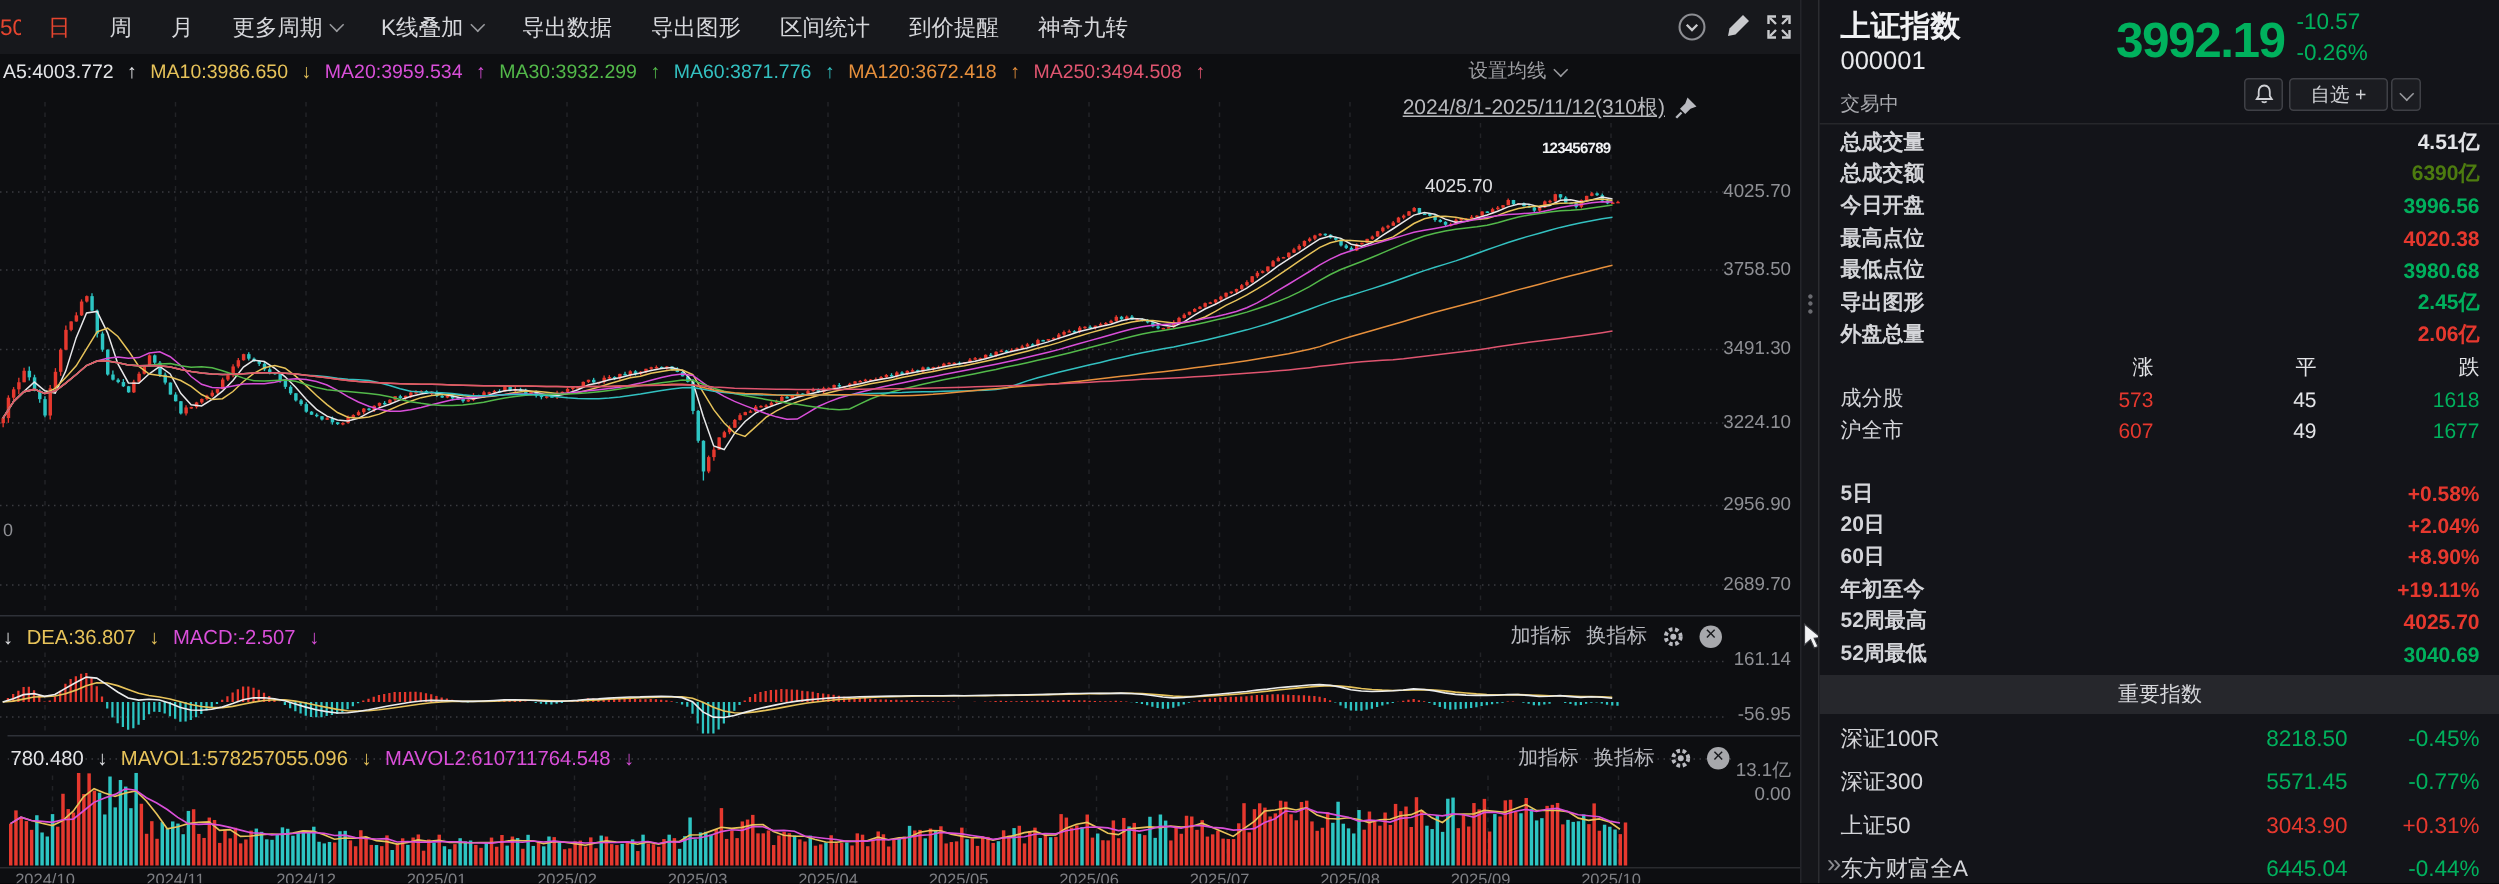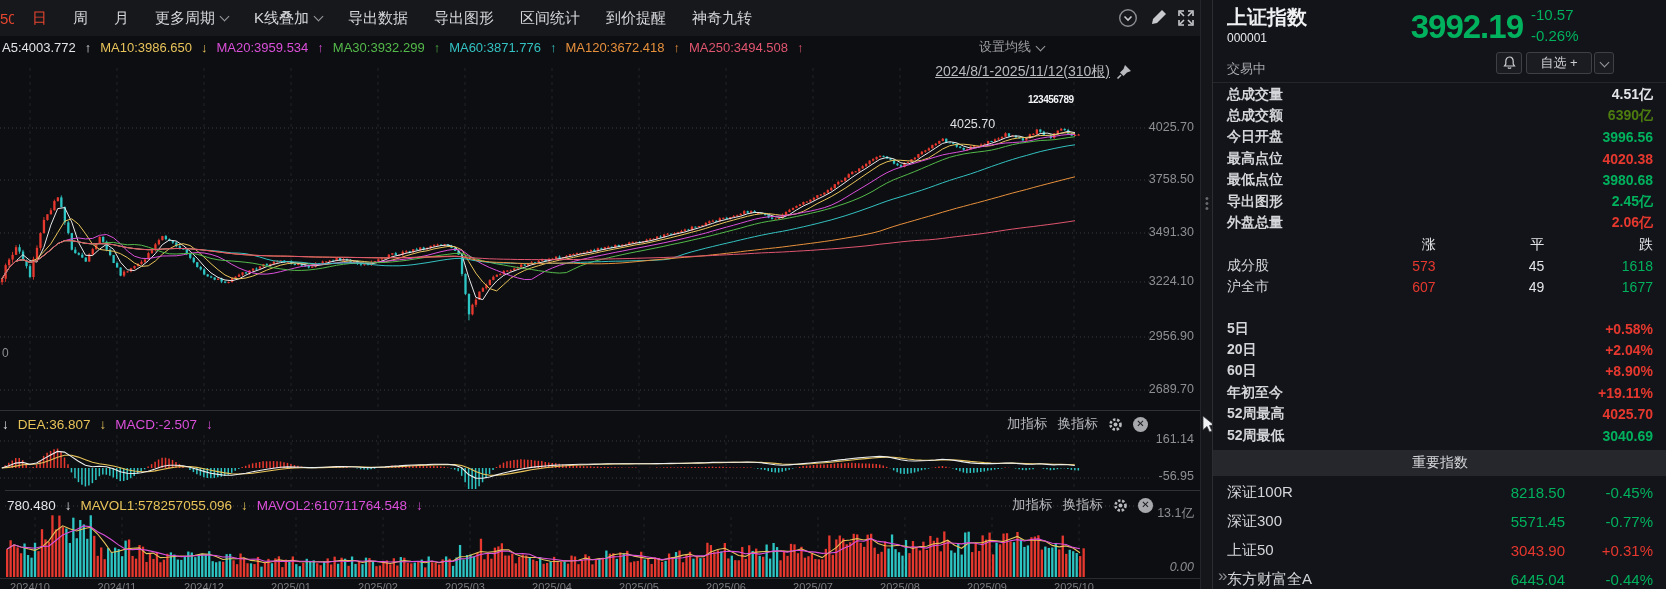--- a/index.html
+++ b/index.html
@@ -41,21 +41,21 @@
   .high-label{left:950px;top:117px;font-size:12.5px;color:#dfe0e3;}
   .left-cut{left:2px;top:346px;font-size:12px;color:#8e8f94;}
   .time-sep{left:0;top:578px;width:1200px;border-top:1px solid #2a2b2f;}
   .tlab{position:absolute;top:581px;width:64px;text-align:center;font-size:11px;color:#7d7e83;}
   
   .splitter{left:1200px;top:0;width:12px;height:589px;background:#15161a;border-left:1px solid #24252a;}
   .split-dots{position:absolute;left:4px;top:196px;color:#6a6b70;font-size:11px;line-height:5px;}
   
   .panel{left:1212px;top:0;width:454px;height:589px;background:#131419;border-left:1px solid #2c2d31;box-sizing:border-box;}
   .p-name{left:14px;top:4px;font-size:20px;font-weight:bold;color:#f0f1f3;}
-  .p-code{left:14px;top:31px;font-size:12px;color:#e8e9ec;}
+  .p-code{left:14px;top:31px;font-size:17px;color:#e8e9ec;}
   .p-status{left:14px;top:60px;font-size:13px;color:#a9aaaf;}
   .p-price{left:140px;top:8px;width:170px;text-align:right;font-size:33px;font-weight:bold;letter-spacing:-1px;}
   .p-chg{left:318px;top:6px;font-size:15px;}
   .p-chgp{left:318px;top:27px;font-size:15px;}
   .mini-btn{border:1px solid #3f4046;border-radius:3px;height:22px;box-sizing:border-box;display:flex;
             align-items:center;justify-content:center;color:#cfd0d4;font-size:13px;background:#1b1c21;}
   .hdr-sep{left:0;top:82px;width:454px;border-top:1px solid #26272b;}
   .stat-row,.period-row{display:flex;justify-content:space-between;align-items:center;height:21.4px;
             padding:0 14px;font-size:14px;font-weight:bold;}
   .stat-label,.period-label{color:#d4d5d9;}
@@ -1513,21 +1513,21 @@
   <div id="axis-labels">
       <div class="axlab" style="top: 120px;">4025.70</div>
       <div class="axlab" style="top: 172px;">3758.50</div>
       <div class="axlab" style="top: 225px;">3491.30</div>
       <div class="axlab" style="top: 274px;">3224.10</div>
       <div class="axlab" style="top: 329px;">2956.90</div>
       <div class="axlab" style="top: 382px;">2689.70</div>
       <div class="axlab" style="top: 432px;">161.14</div>
       <div class="axlab" style="top: 469px;">-56.95</div>
       <div class="axlab" style="top: 505px;">13.1亿</div>
-      <div class="axlab" style="top: 560px; font-style: italic;">0.00</div>
+      <div class="axlab" style="top: 522px;">0.00</div>
     </div>
 
   <div class="abs splitter">
     <div class="split-dots">•<br>•<br>•</div>
   </div>
   <svg class="abs" style="left:1201px;top:415px;width:14px;height:20px;" viewBox="0 0 14 20">
     <path d="M2 1 L2 15 L6 11.5 L8.5 17 L11 16 L8.5 10.5 L13 10 Z" fill="#f2f3f5" stroke="#3a3b40" stroke-width="0.8"></path>
   </svg>
 
   <div class="abs panel">

